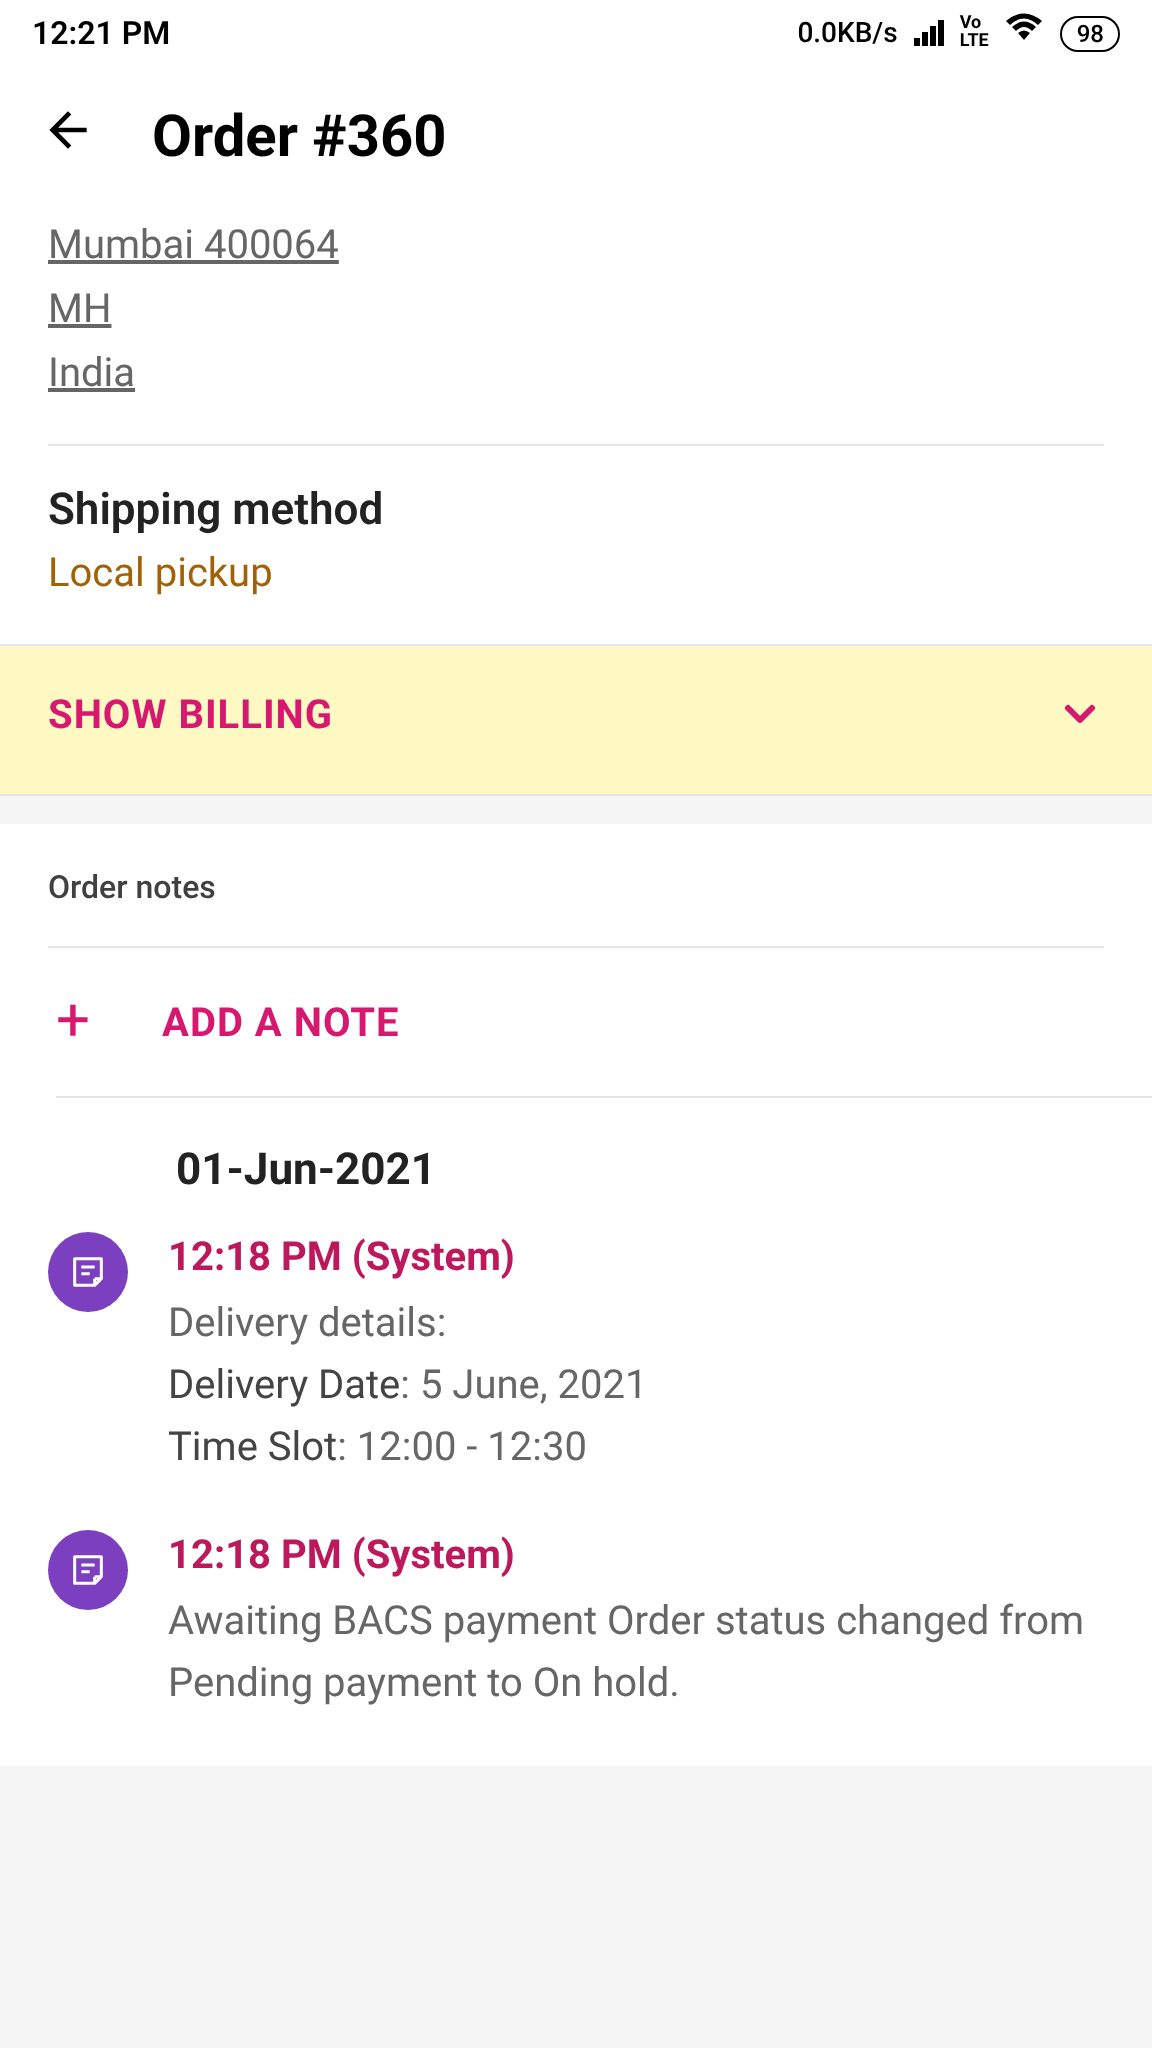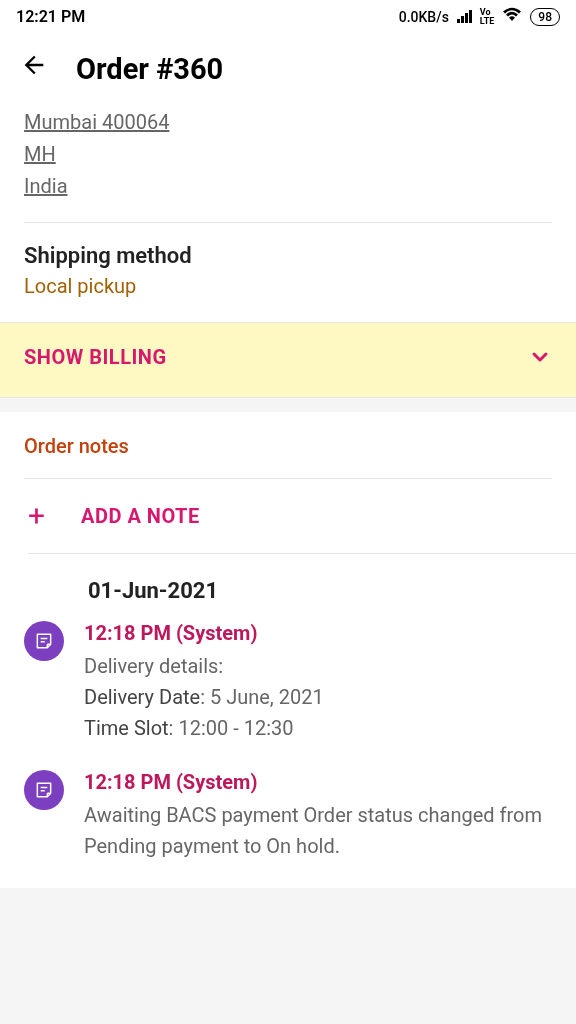--- a/index.html
+++ b/index.html
@@ -118,22 +118,22 @@
       color: #d6186f;
       font-size: 24px;
       font-weight: 700;
     }
     .gap { height: 14px; }
     .notes-card {
       background: #fff;
       padding: 22px 24px 0;
     }
     .notes-label {
-      color: #c2410c;
-      font-size: 20px;
+      color: #404040;
+      font-size: 16px;
       font-weight: 500;
       padding-bottom: 20px;
       border-bottom: 1px solid #e5e5e5;
     }
     .add-note {
       display: flex;
       align-items: center;
       gap: 28px;
       padding: 22px 0;
       border-bottom: 1px solid #e5e5e5;

